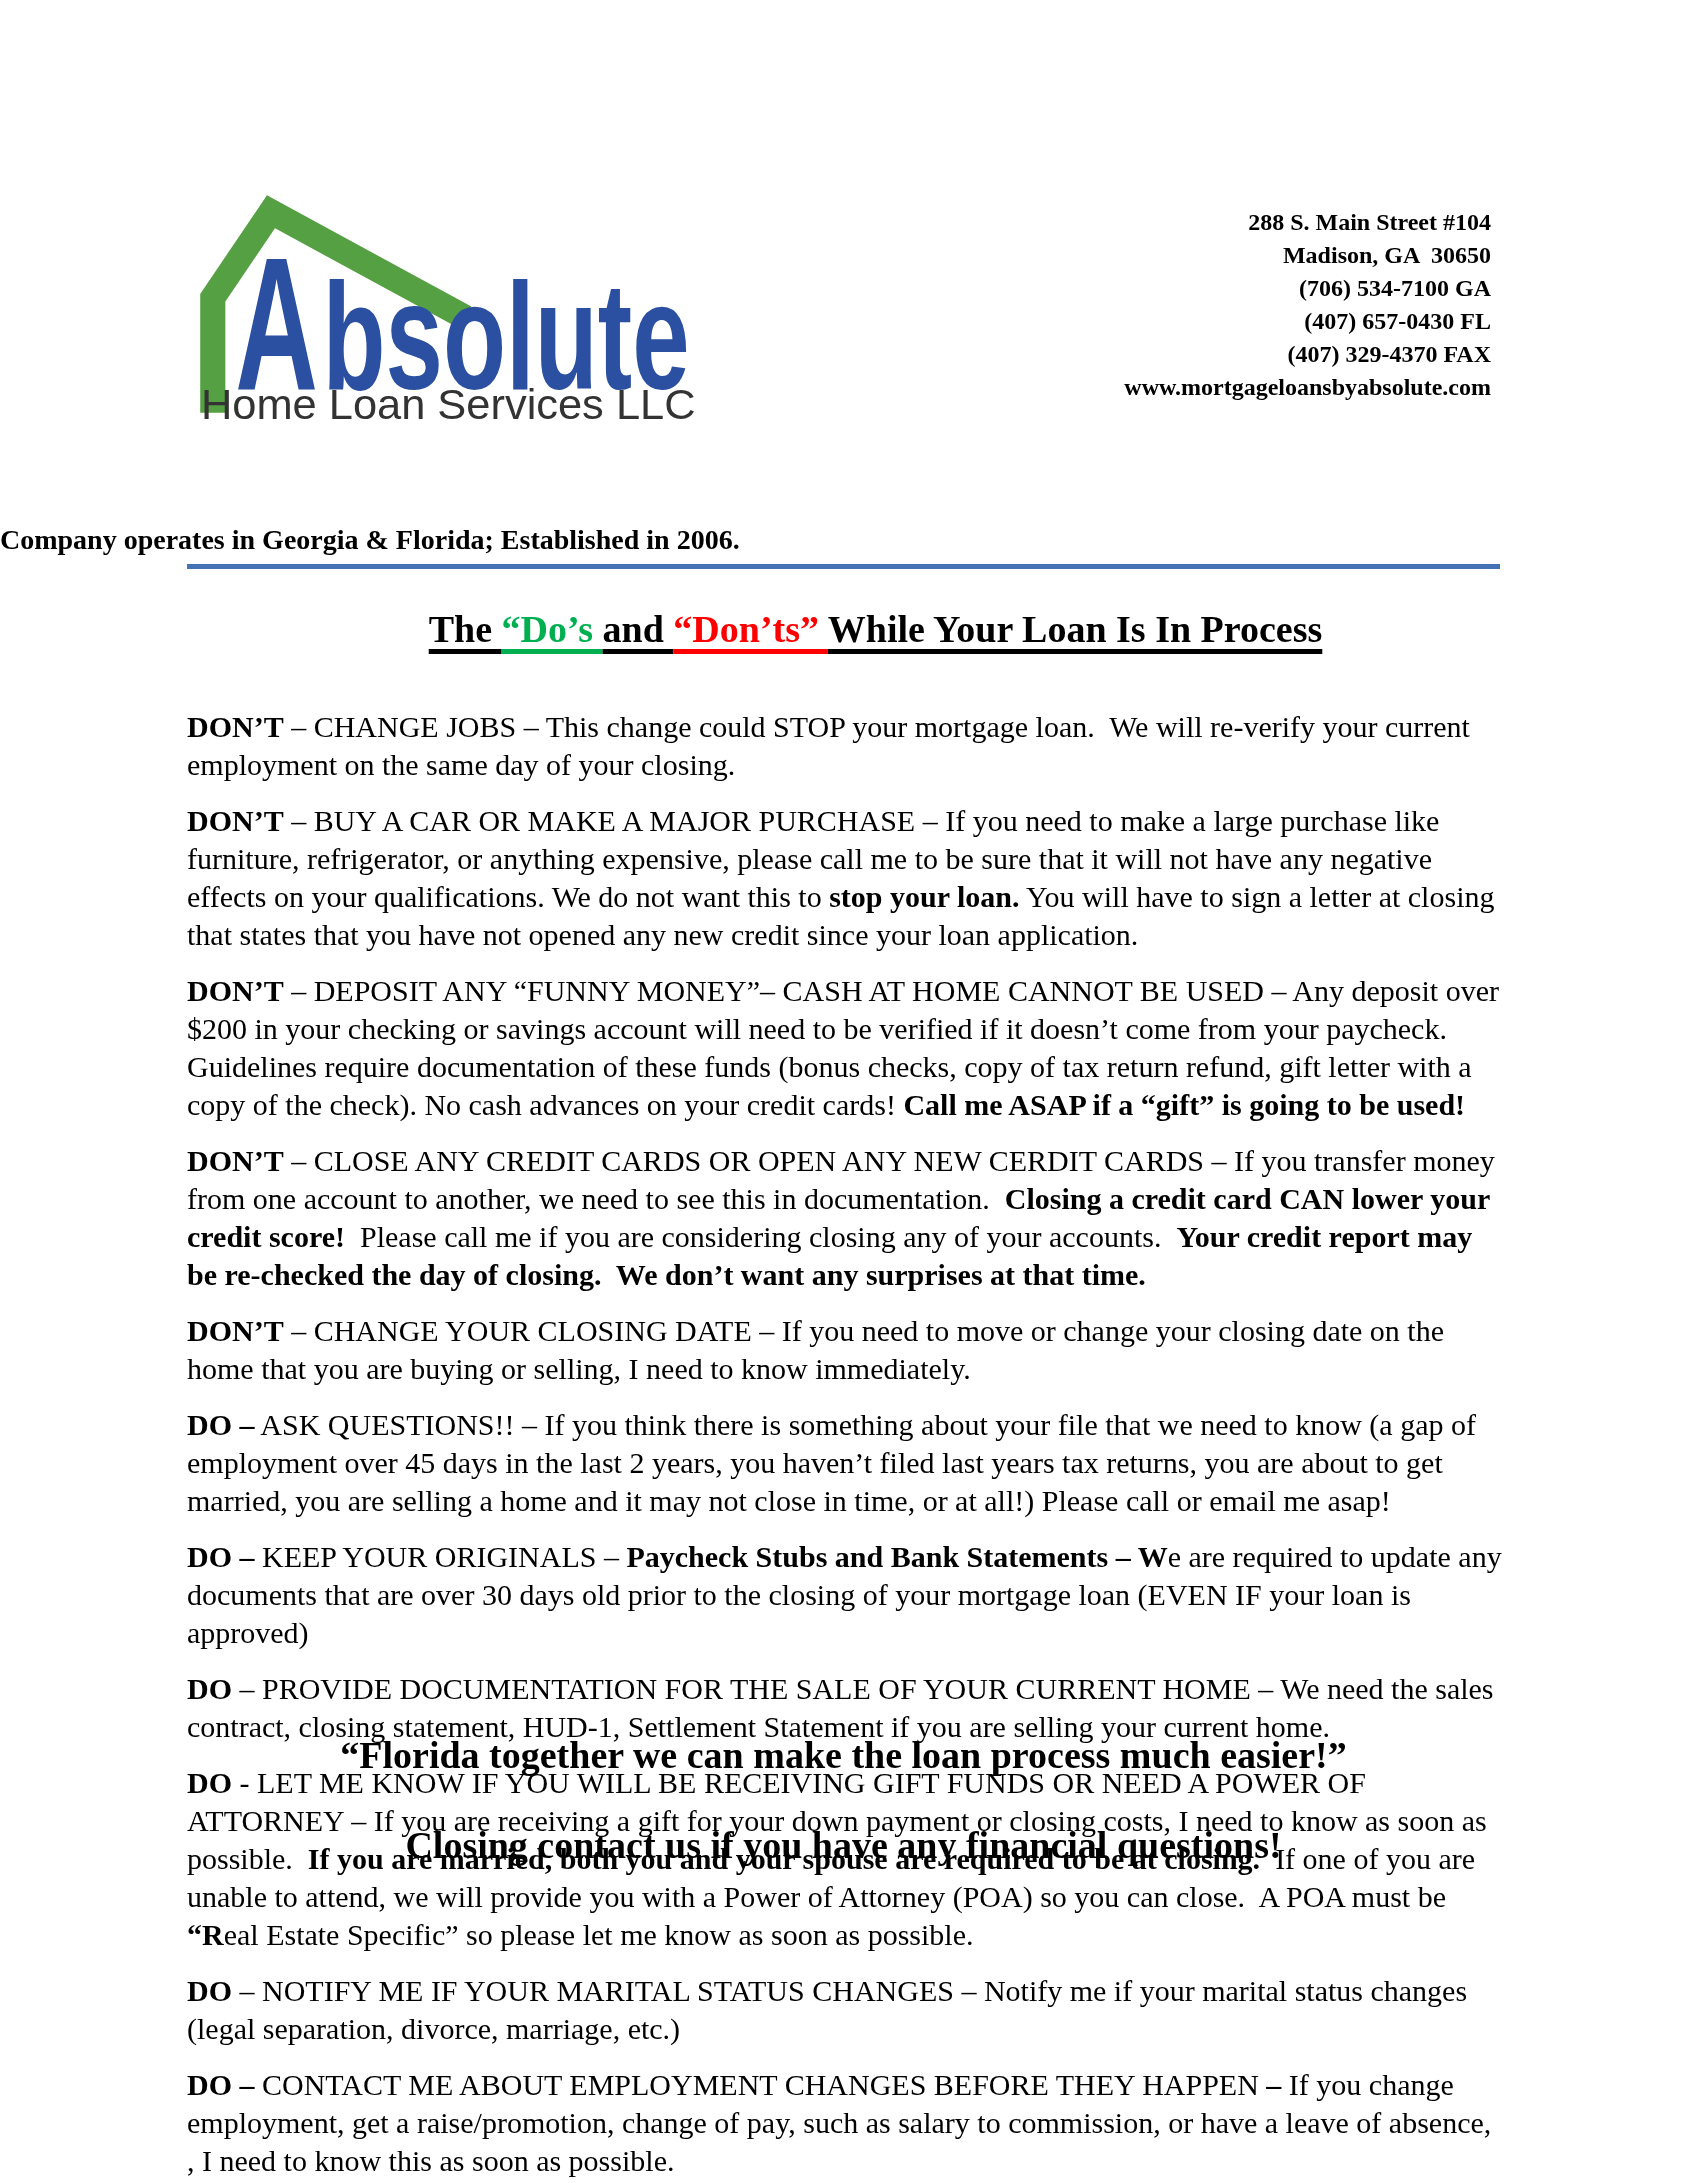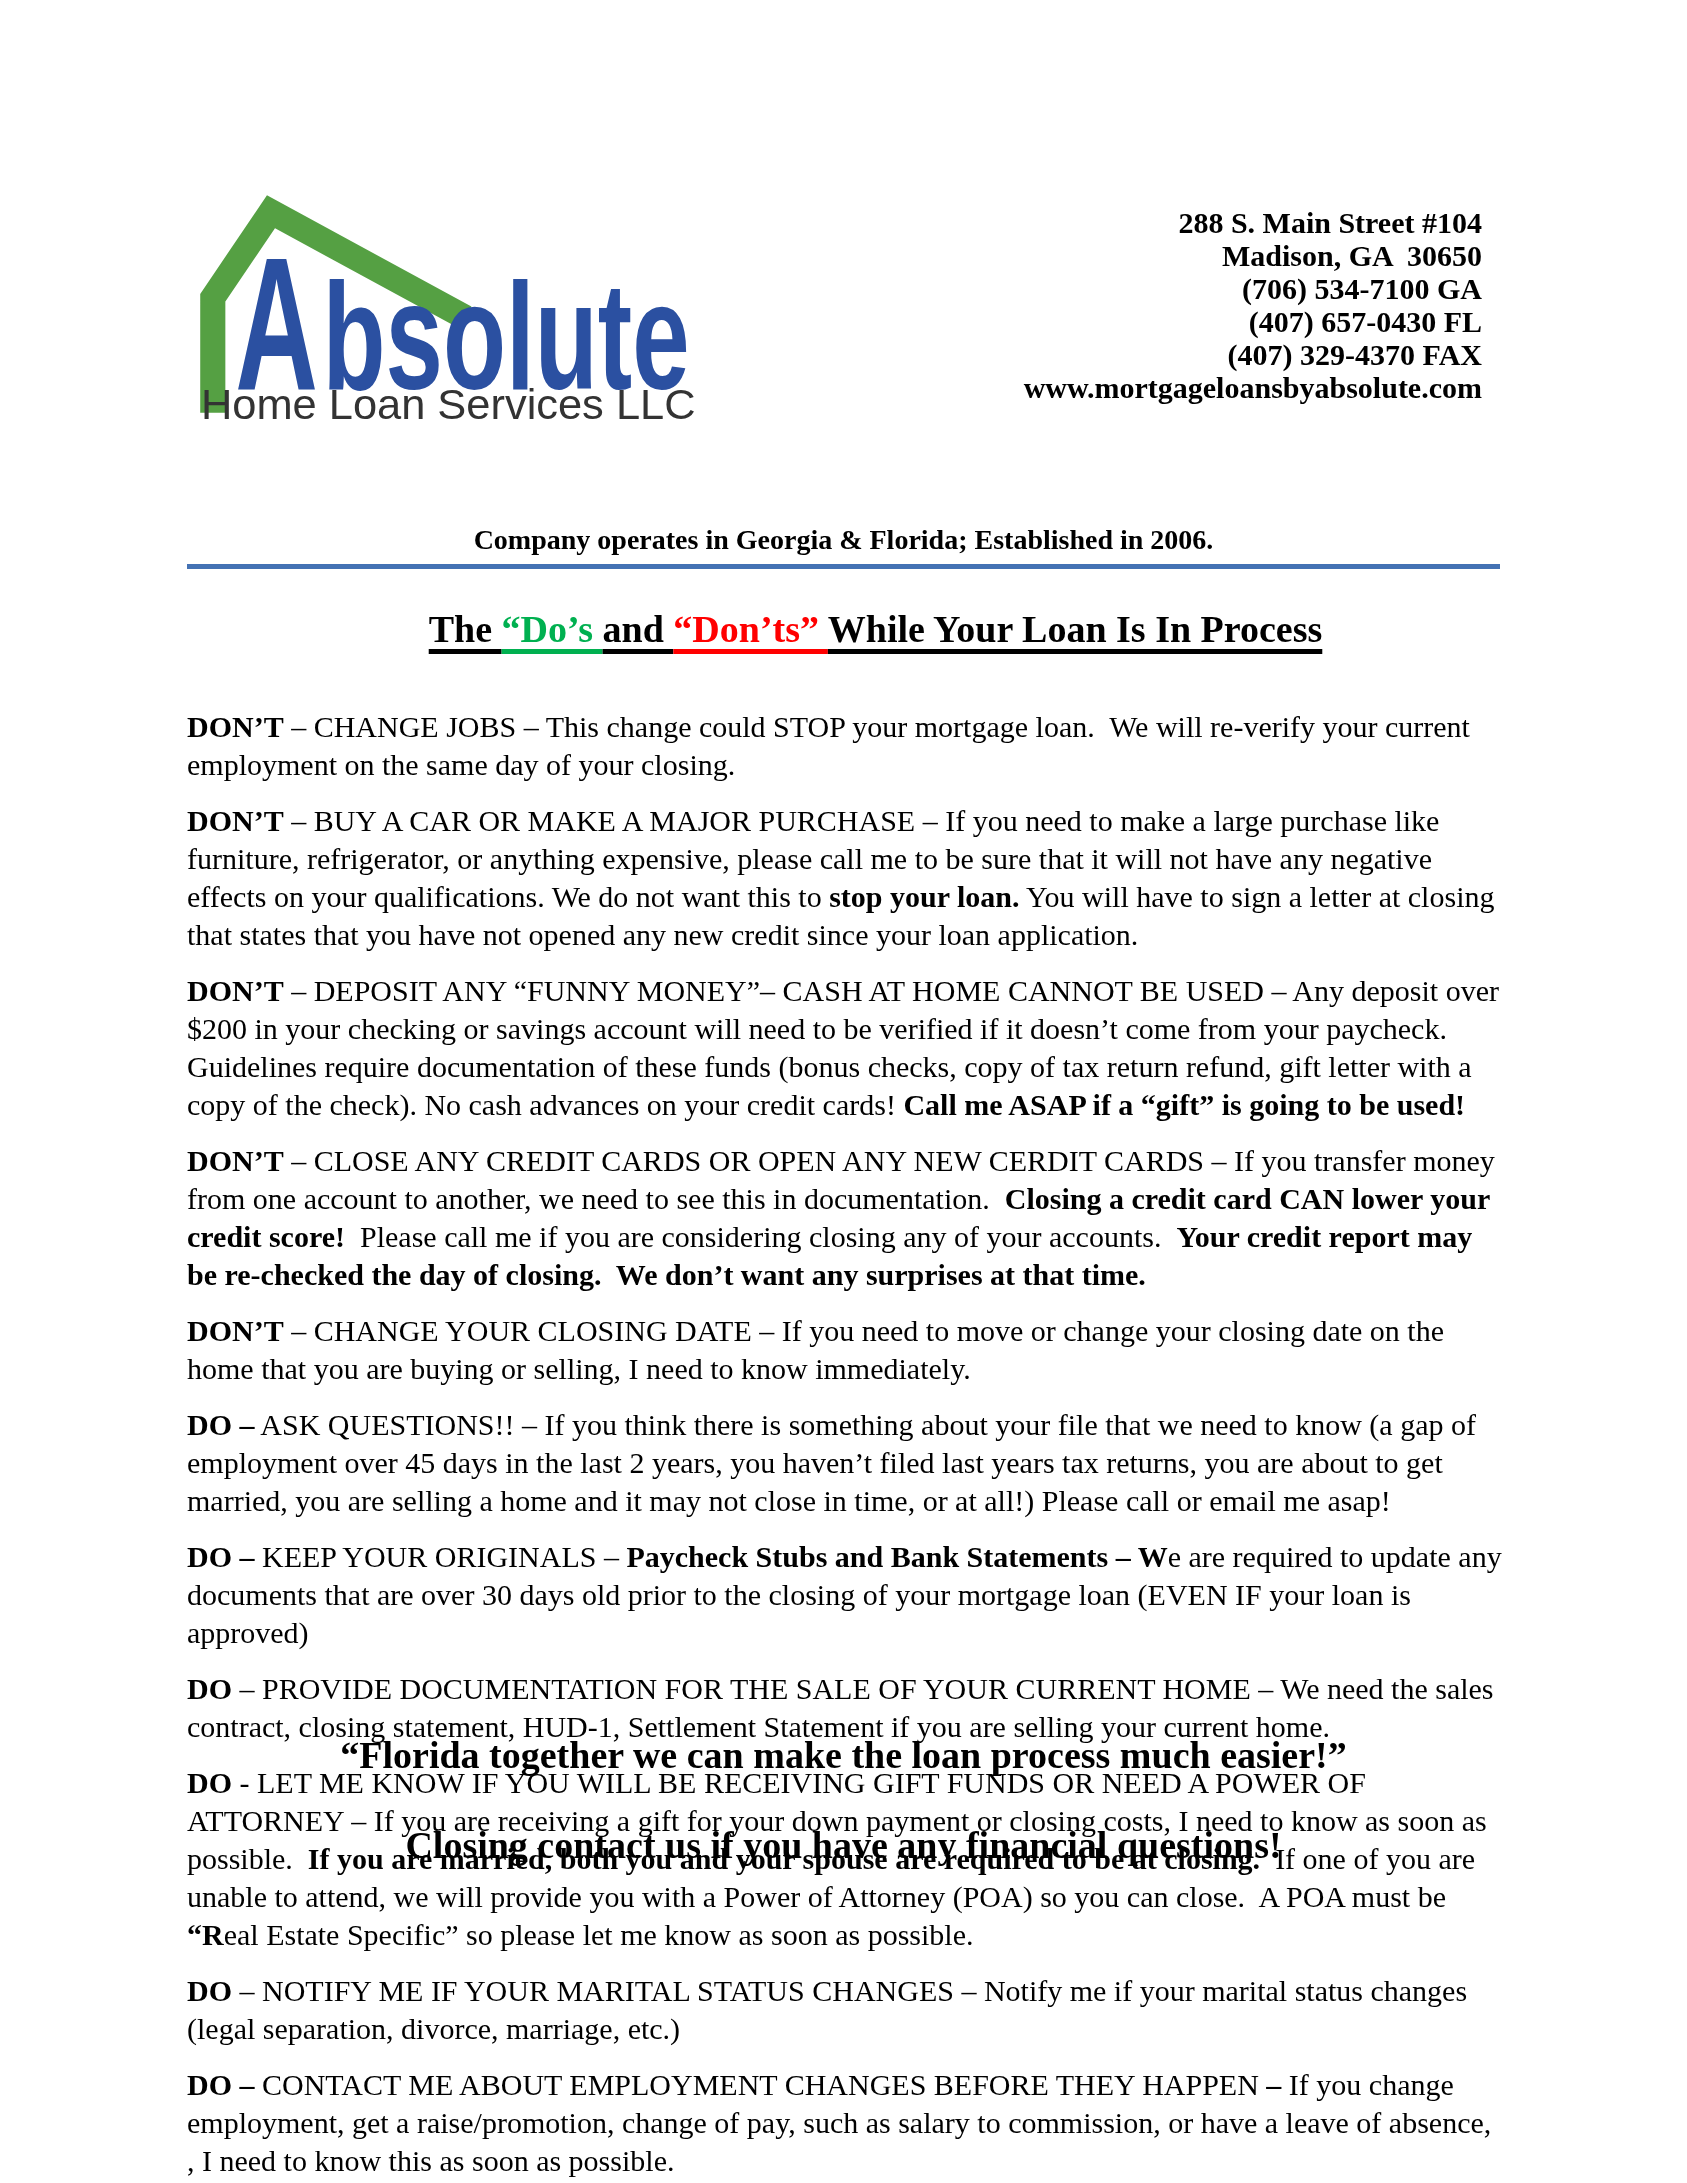--- a/index.html
+++ b/index.html
@@ -7,31 +7,31 @@
     position:relative;
     width:1687px;height:2183px;
     background:#ffffff;
     font-family:"Liberation Serif","DejaVu Serif",serif;
     color:#000000;
     overflow:hidden;
   }
   
   .logo{position:absolute;left:182px;top:184px;width:543px;height:246px;}
   .contact{
-    position:absolute;top:206px;right:205px;
-    text-align:right;font-weight:bold;font-size:30px;line-height:33px;
+    position:absolute;top:206px;right:196px;
+    text-align:right;font-weight:bold;font-size:24px;line-height:33px;
     white-space:pre;
   }
   .license-line{
     position:absolute;top:480px;left:0;width:100%;
     text-align:center;font-weight:bold;font-size:24.5px;white-space:pre-wrap;
   }
   .company-line{
     position:absolute;top:524px;left:0;width:100%;
-    text-align:center;font-weight:bold;font-size:28px;
+    text-align:left;font-weight:bold;font-size:28px;
   }
   .rule{
     position:absolute;top:564px;left:187px;width:1313px;height:4.6px;
   }
   
   .doc-title{
     position:absolute;top:607px;left:0;width:100%;
     text-align:center;font-weight:bold;font-size:38px;white-space:pre-wrap;padding-left:32px;
   }
   .doc-title span{

